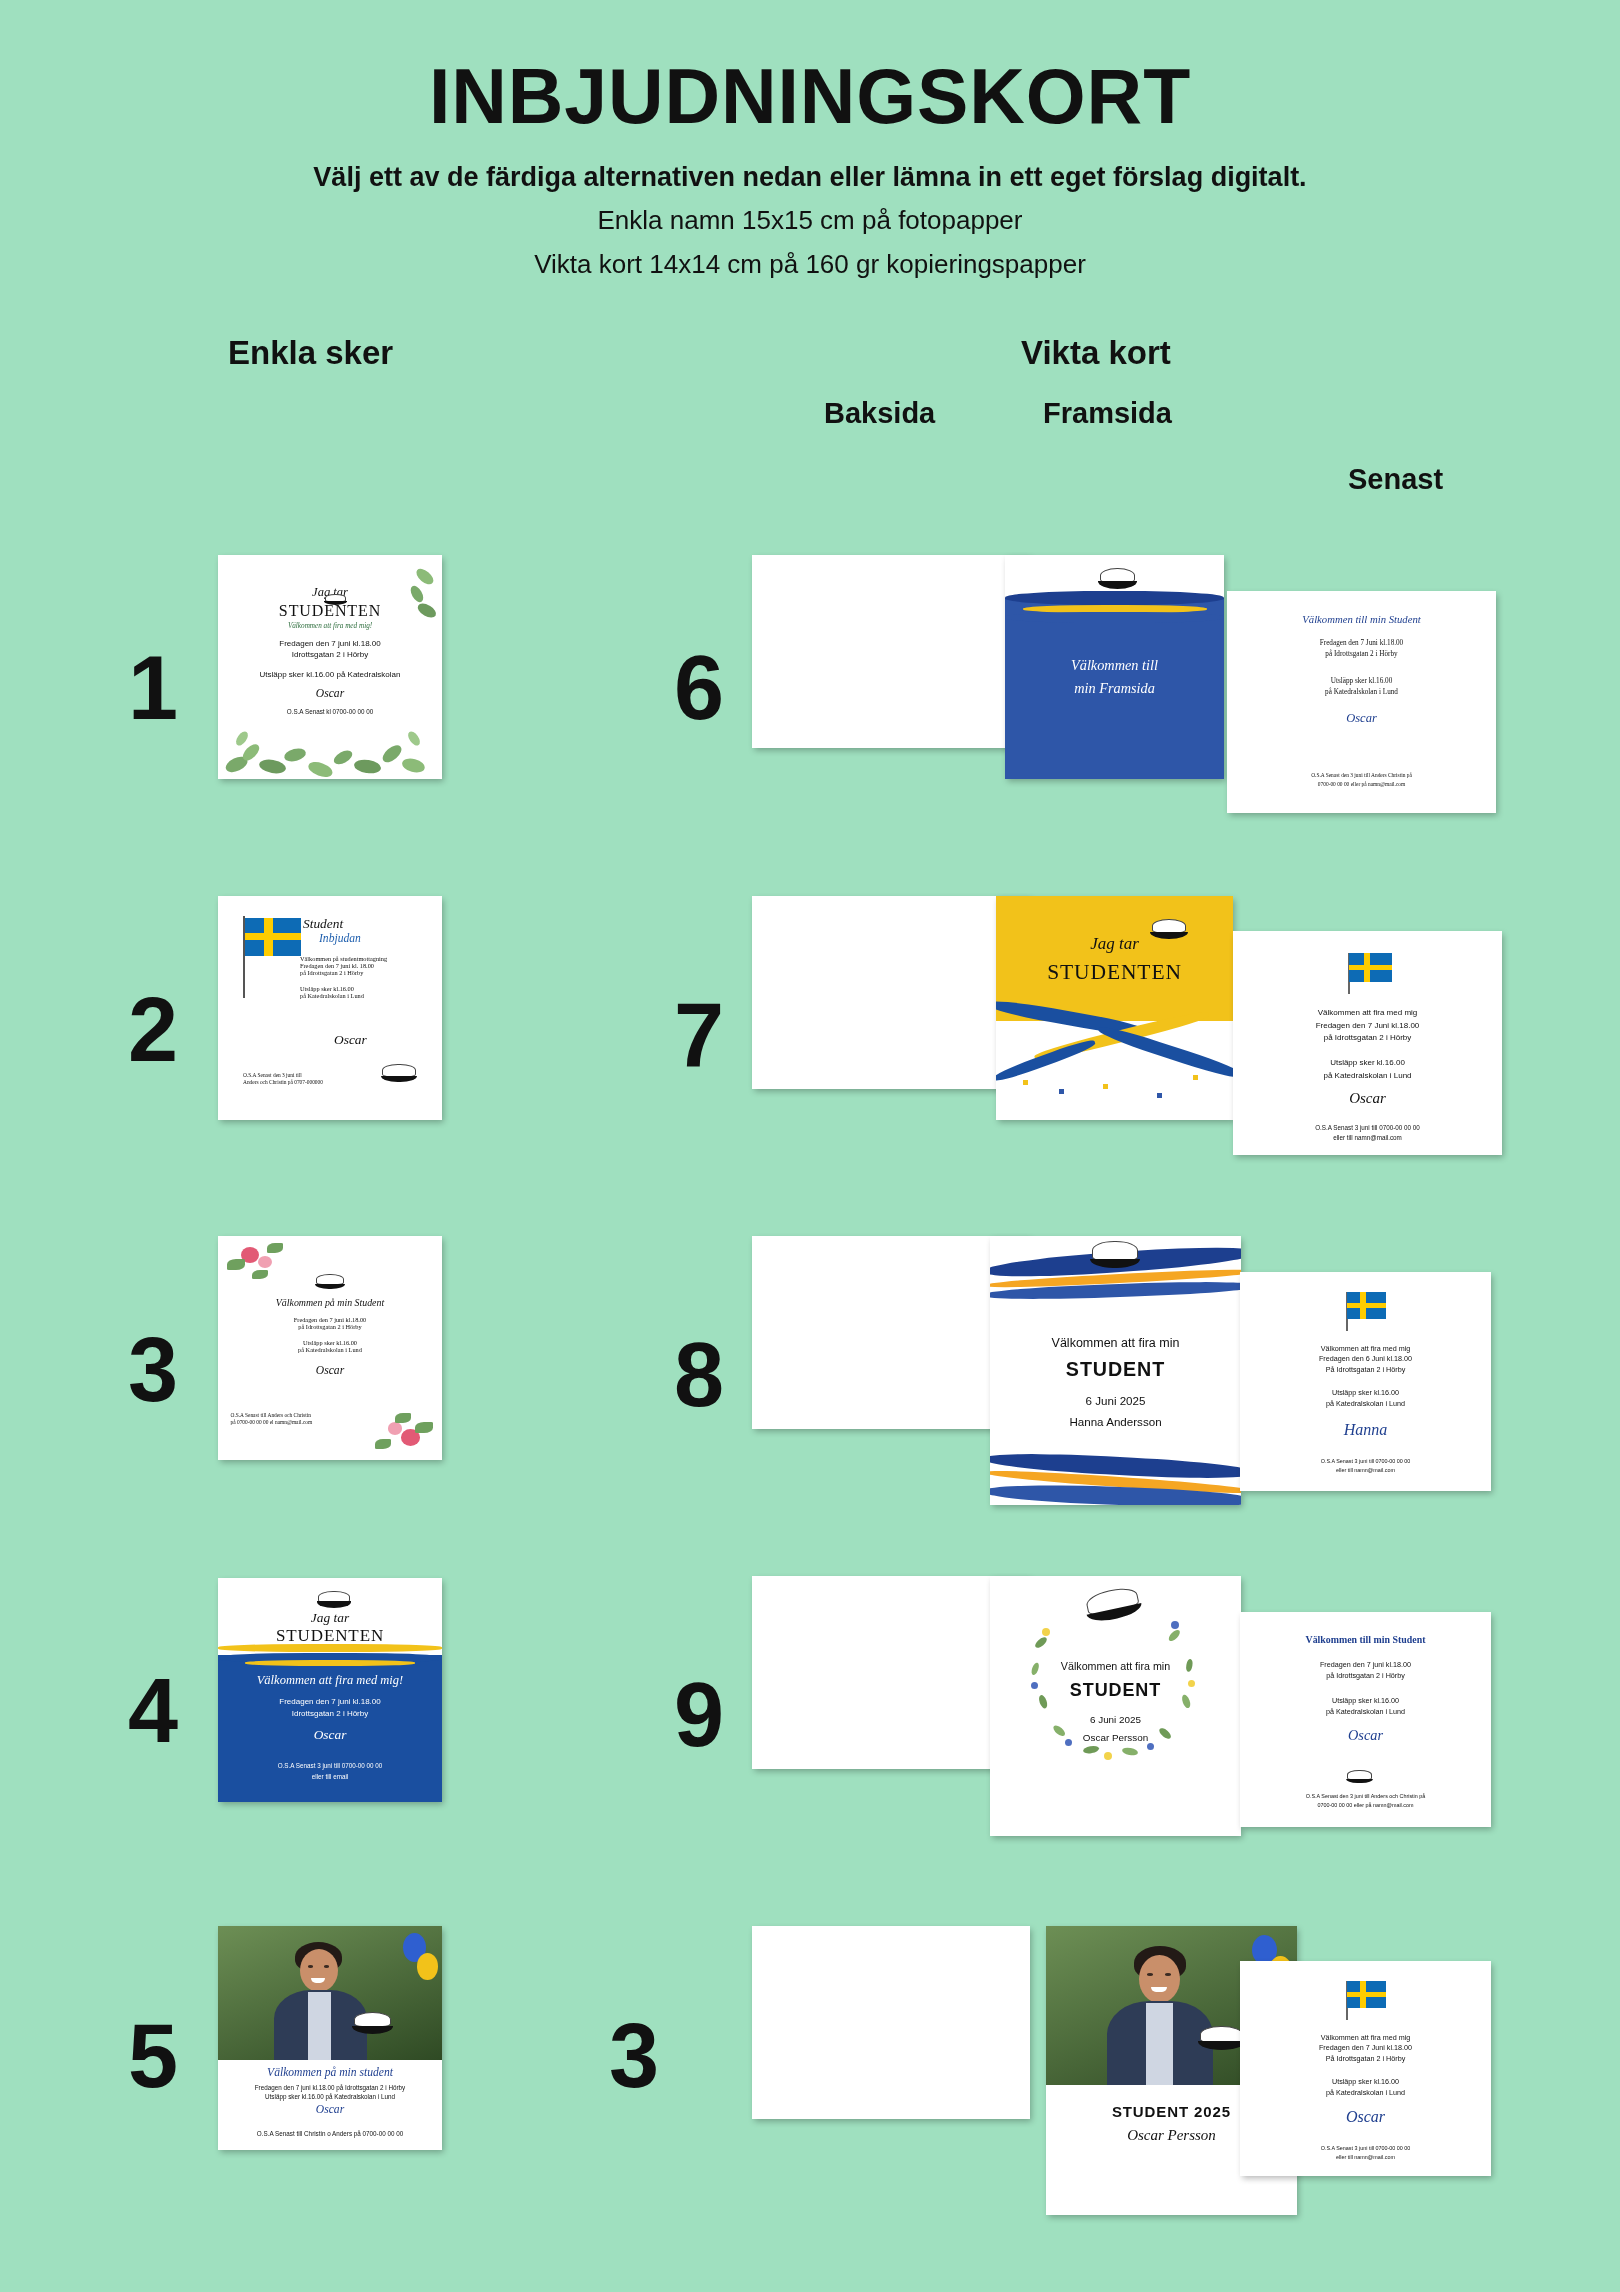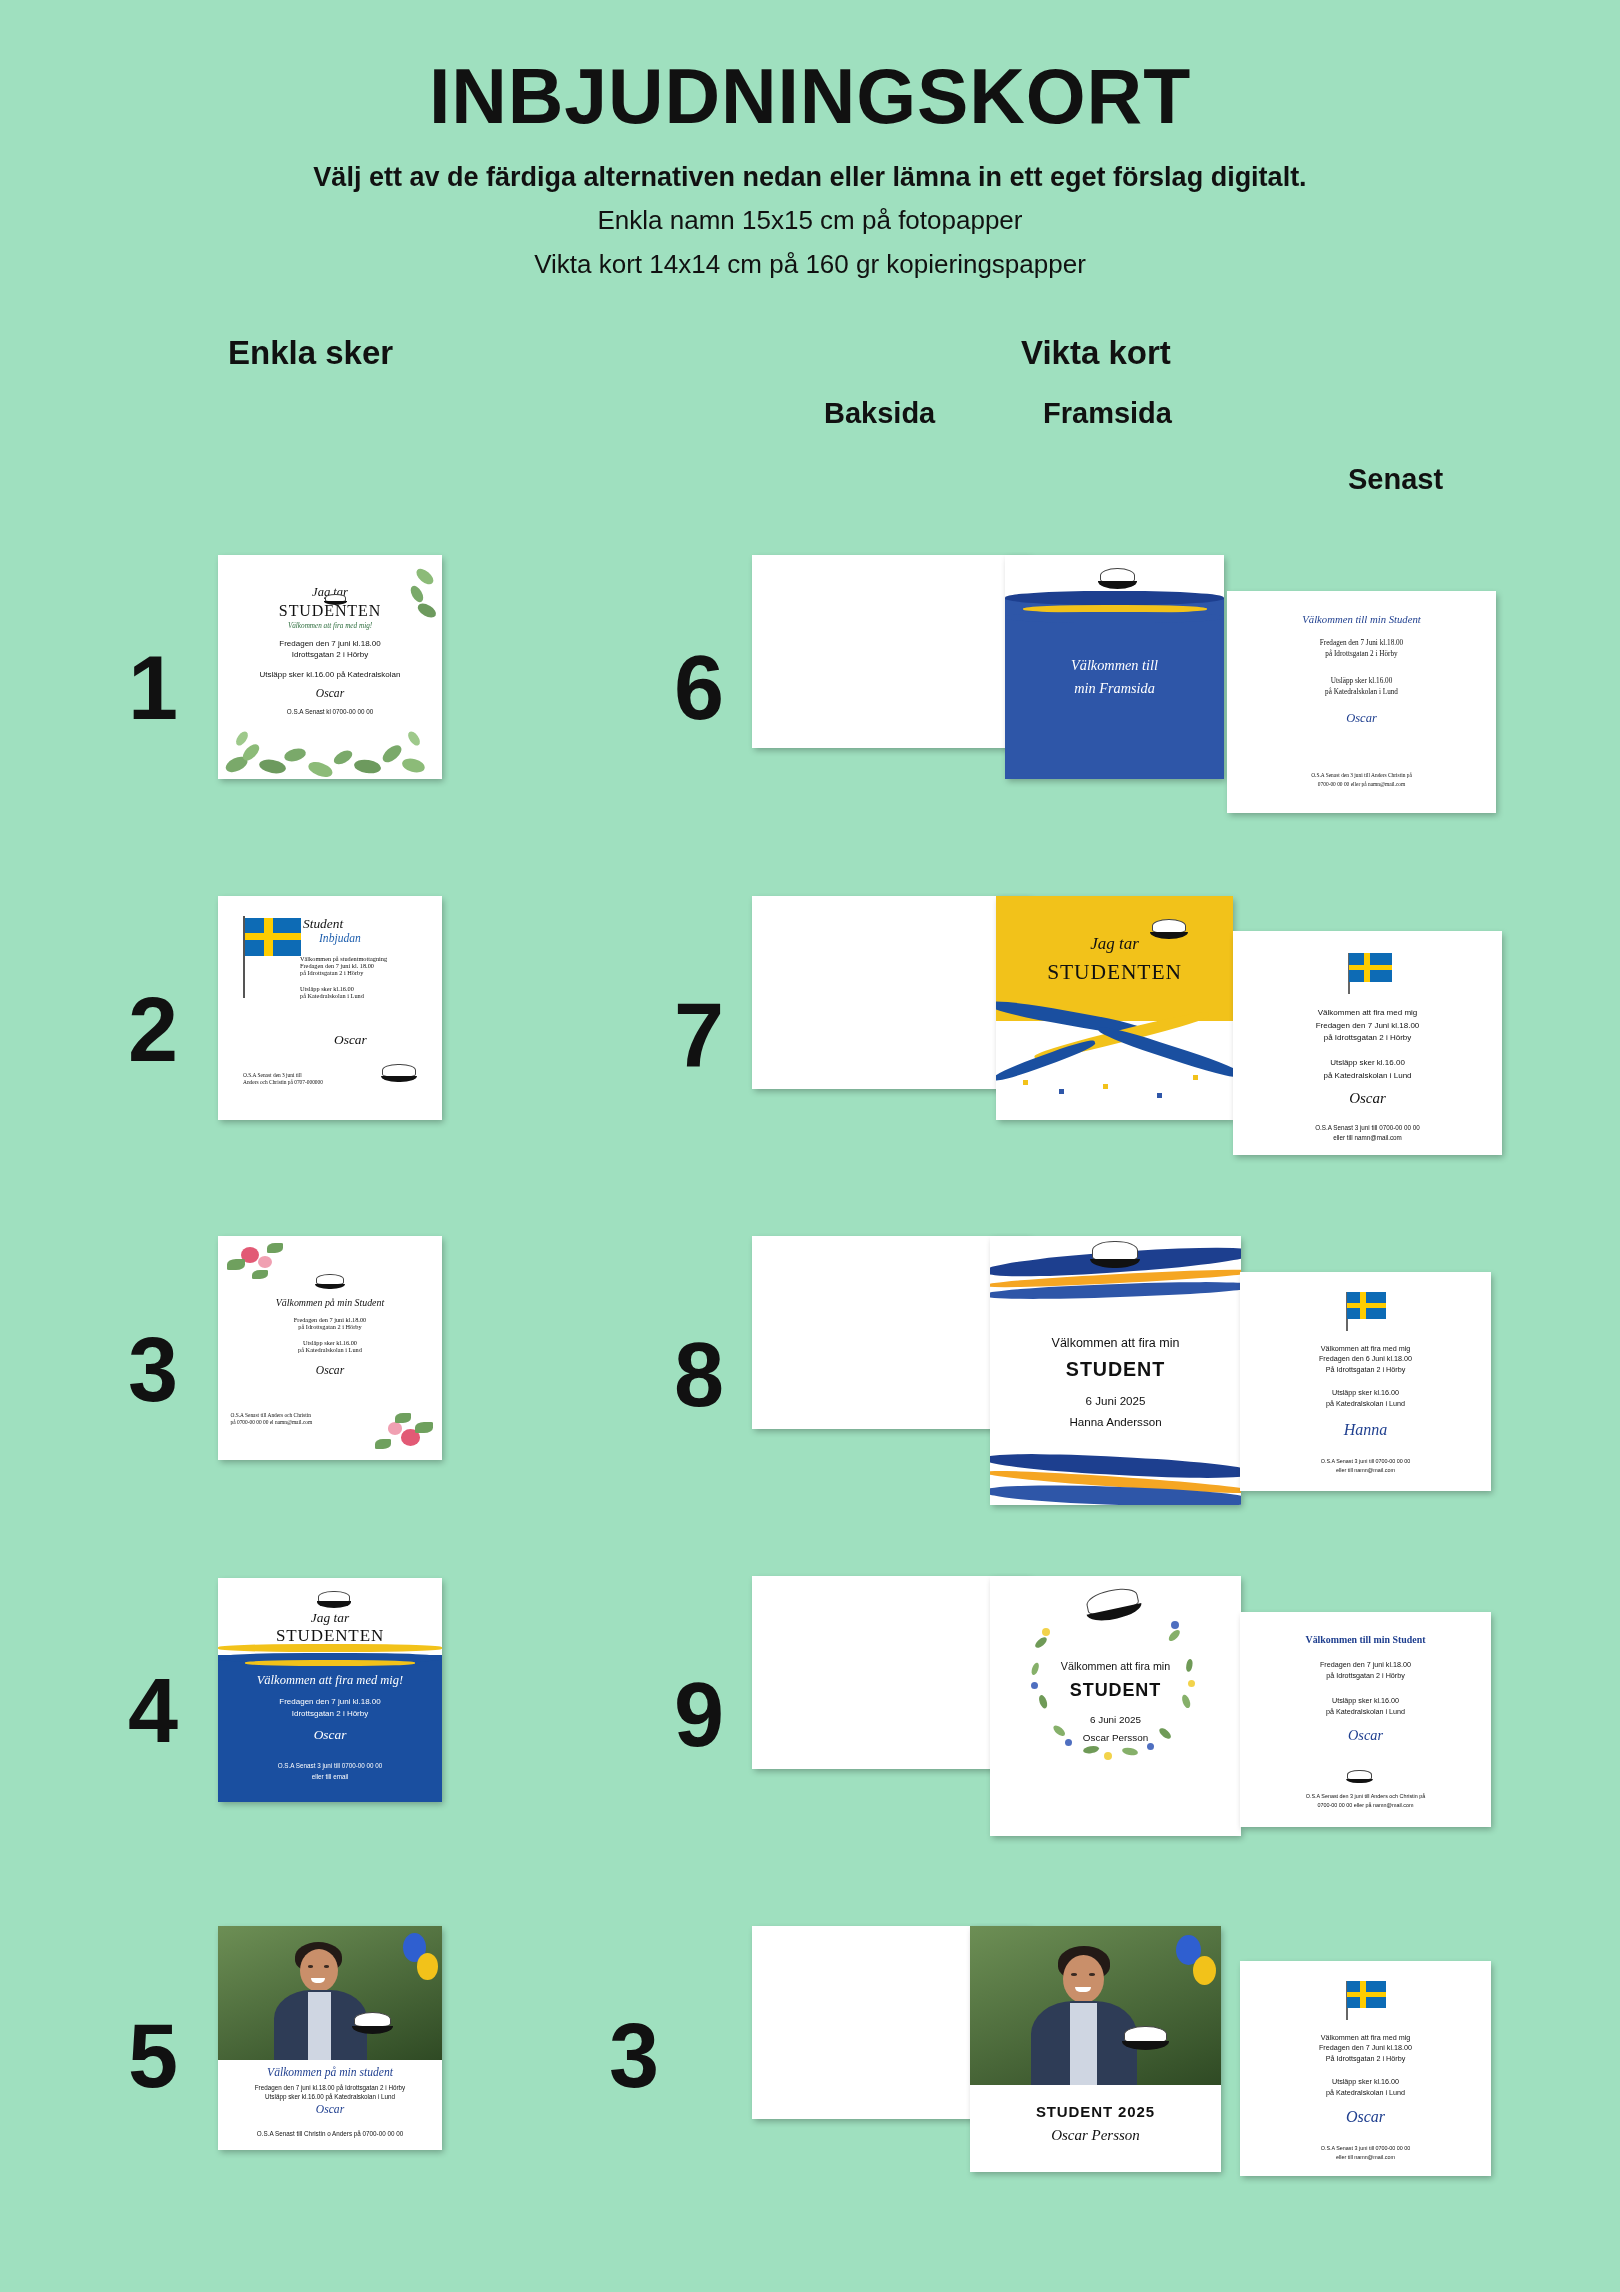--- a/index.html
+++ b/index.html
@@ -448,21 +448,21 @@
     <div class="center script blue" style="position:absolute;left:0;top:115px;width:100%;font-size:14.3px;">Oscar</div>
     <div class="cap" style="position:absolute;left:106px;top:158px;width:27px;height:13.4px;">
       <div class="top"></div>
         <div class="brim"></div>
     </div>
     <div class="center" style="position:absolute;left:0;top:181px;width:100%;font-size:5.4px;">O.S.A Senast den 3 juni till Anders och Christin på</div>
     <div class="center" style="position:absolute;left:0;top:190px;width:100%;font-size:5.4px;">0700-00 00 00 eller på namn@mail.com</div>
   </div>
 
   <div class="card" style="left:752px; top:1926px; width:278px; height:193px;"></div>
-  <div class="card" style="left:970px; top:1926px; width:251px; height:246px;">
+  <div class="card" style="left:1046px; top:1926px; width:251px; height:289px;">
     <div class="photo" style="left:0;top:0;width:251px;height:159px;">
       <div style="position:absolute;left:0;top:0;width:100%;height:100%;background:linear-gradient(160deg,#6d8f55,#2f4a24);"></div>
       <div class="hair" style="left:88px;top:19.7px;width:52px;height:34px;"></div>
       <div class="face" style="left:93px;top:29px;width:41px;height:48px;"></div>
       <div style="position:absolute;left:101px;top:47px;width:6.3px;height:2.7px;background:#3a2a22;border-radius:50%;"></div>
       <div style="position:absolute;left:119px;top:47px;width:6.3px;height:2.7px;background:#3a2a22;border-radius:50%;"></div>
       <div style="position:absolute;left:105px;top:61px;width:16px;height:5.4px;background:#fff;border-radius:0 0 8px 8px;"></div>
       <div class="body" style="left:61px;top:75px;width:106px;height:84px;"></div>
       <div style="position:absolute;left:100px;top:77px;width:27px;height:82px;background:#cfd6e2;"></div>
       <div class="cap" style="position:absolute;left:152px;top:100px;width:47px;height:24px;">

